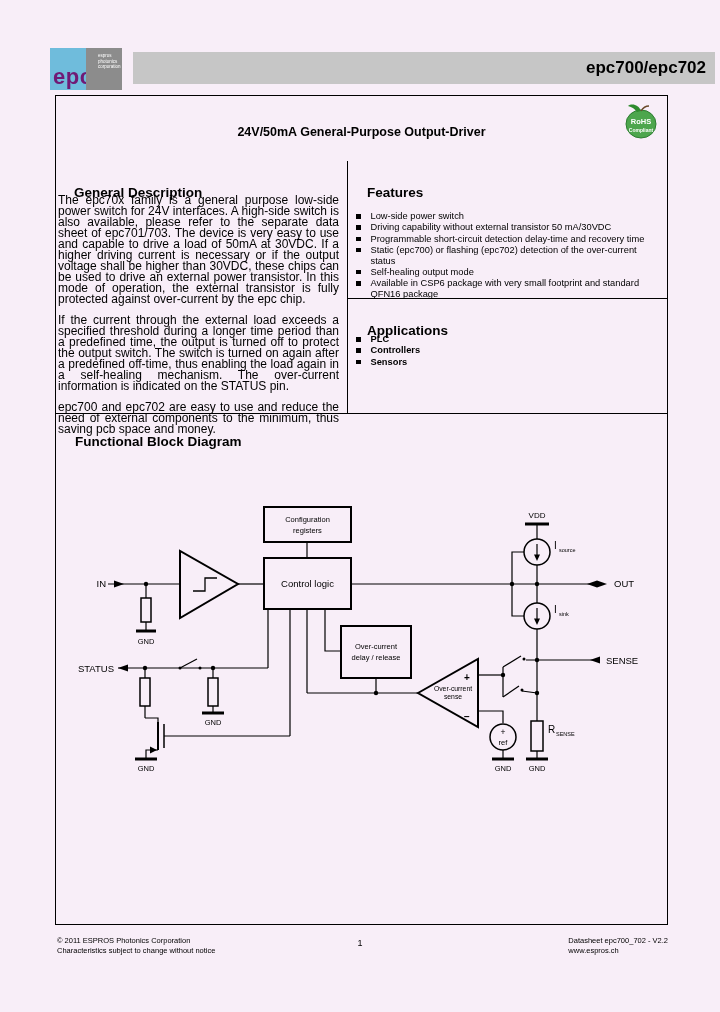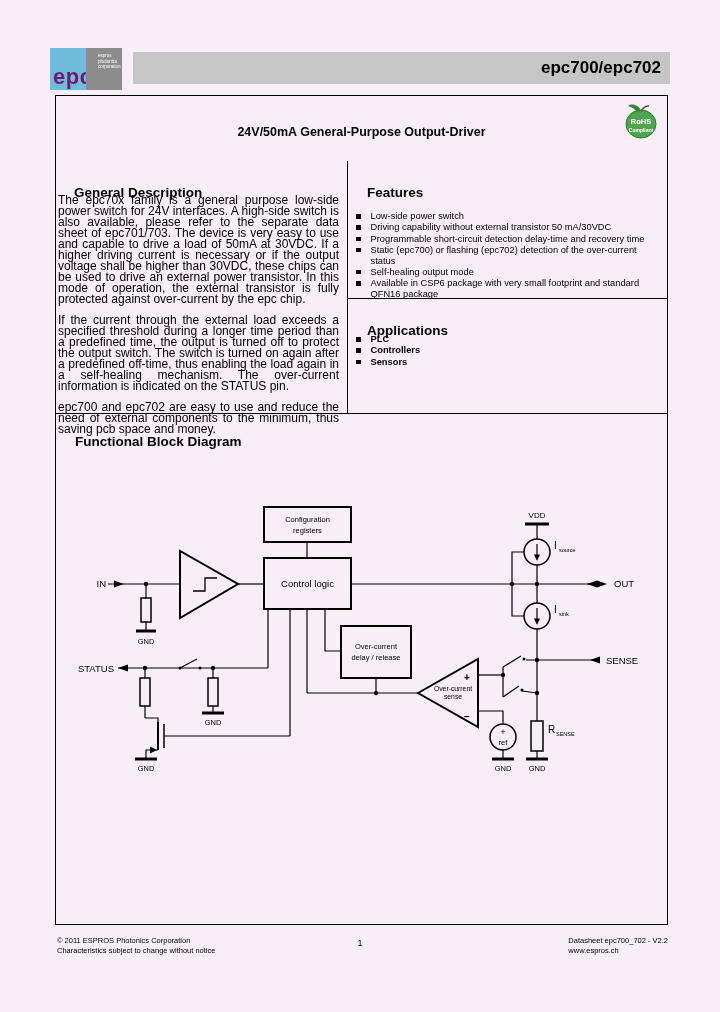--- a/index.html
+++ b/index.html
@@ -8,21 +8,21 @@
     background:#f8eef8;
     font-family:"Liberation Sans", sans-serif;
     color:#000;
   }
   
   .logo-blue{position:absolute;left:50px;top:48px;width:36px;height:42px;background:#6fbcdc;}
   .logo-blue span{position:absolute;left:3px;bottom:0px;color:#701a75;font-weight:bold;font-size:22px;letter-spacing:0.5px;}
   .logo-gray{position:absolute;left:86px;top:48px;width:36px;height:42px;background:#8c8c8c;box-sizing:border-box;padding:5px 0 0 12px;}
   .logo-gray div{color:#fff;font-size:4.5px;line-height:5.5px;}
   .header-bar{
-    position:absolute;left:133px;top:52px;width:537px;height:32px;background:#c6c6c6;
+    position:absolute;left:133px;top:52px;width:582px;height:32px;background:#c6c6c6;
     display:flex;align-items:center;justify-content:flex-end;box-sizing:border-box;padding-right:9px;
     font-size:17px;font-weight:bold;
   }
   
   .frame{position:absolute;left:55px;top:95px;width:613px;height:830px;border:1px solid #000;box-sizing:border-box;}
   .doc-title{position:absolute;left:0;top:29px;width:100%;text-align:center;font-weight:bold;font-size:12.5px;}
   .rohs{position:absolute;right:6px;top:4px;width:42px;height:40px;}
   .vdiv{position:absolute;left:291px;top:65px;width:0;height:252px;border-left:1px solid #000;}
   .hdiv-feat{position:absolute;left:291px;top:202px;width:321px;height:0;border-top:1px solid #000;}
   .hdiv-full{position:absolute;left:0px;top:317px;width:611px;height:0;border-top:1px solid #000;}

